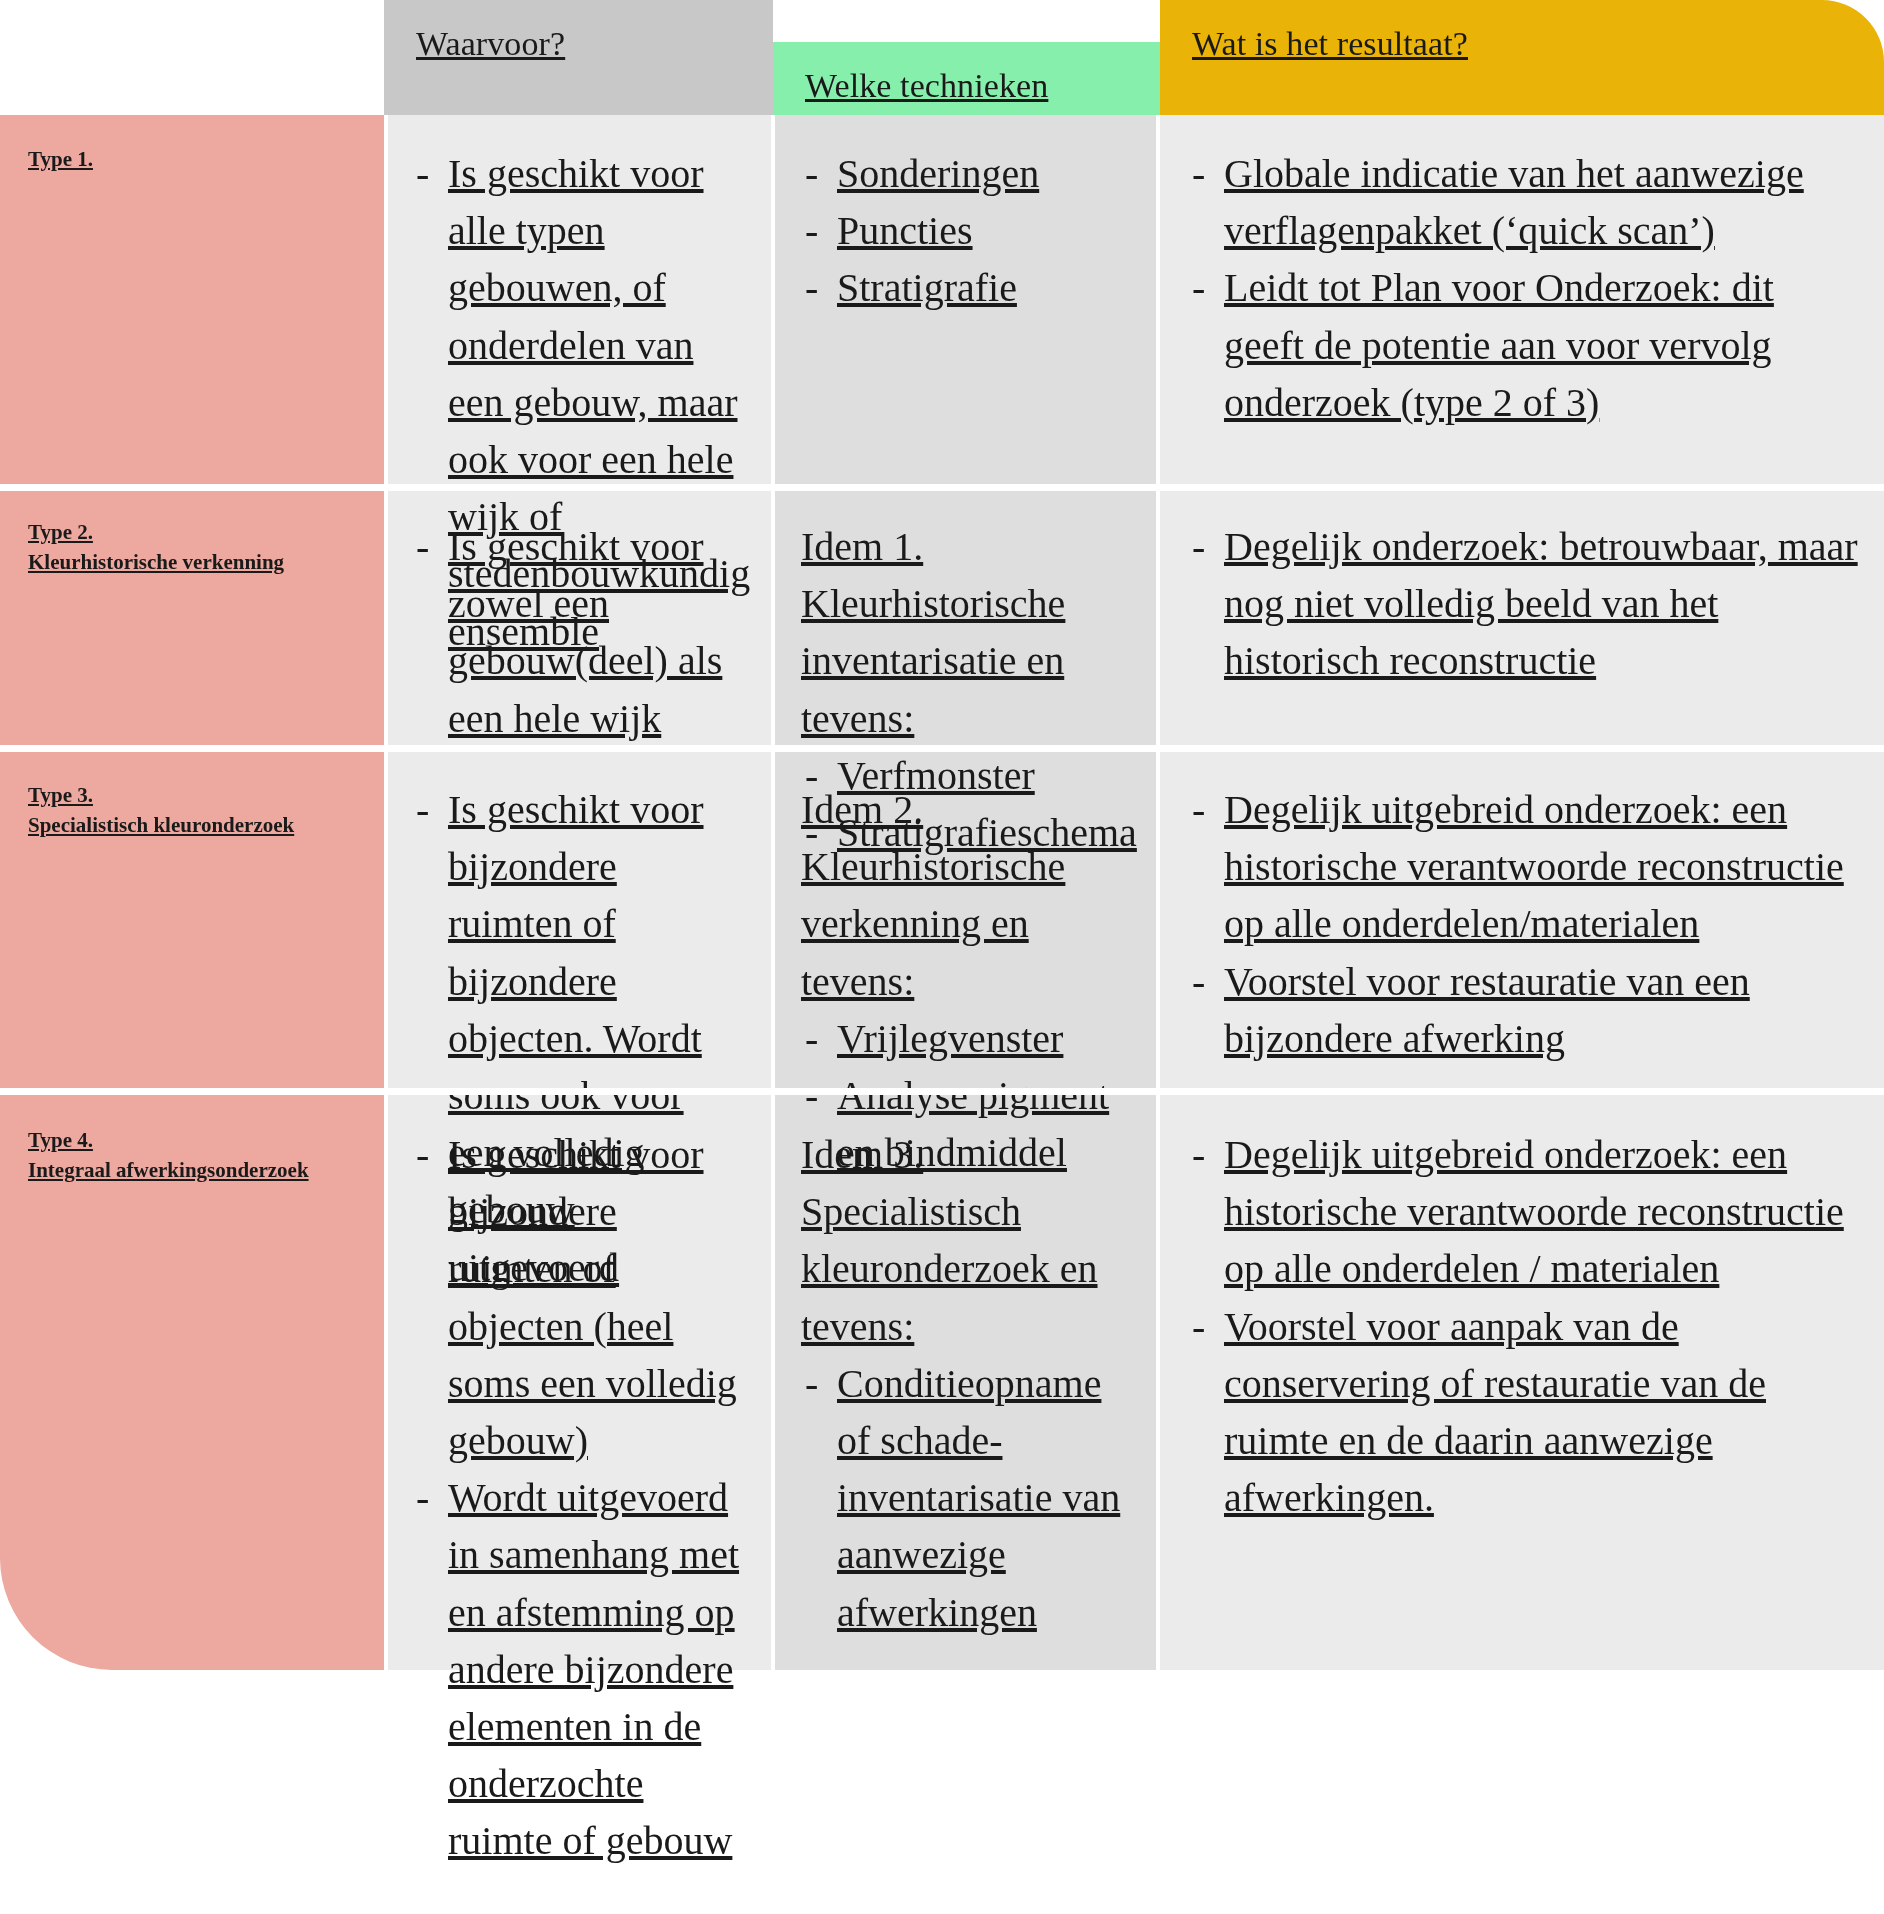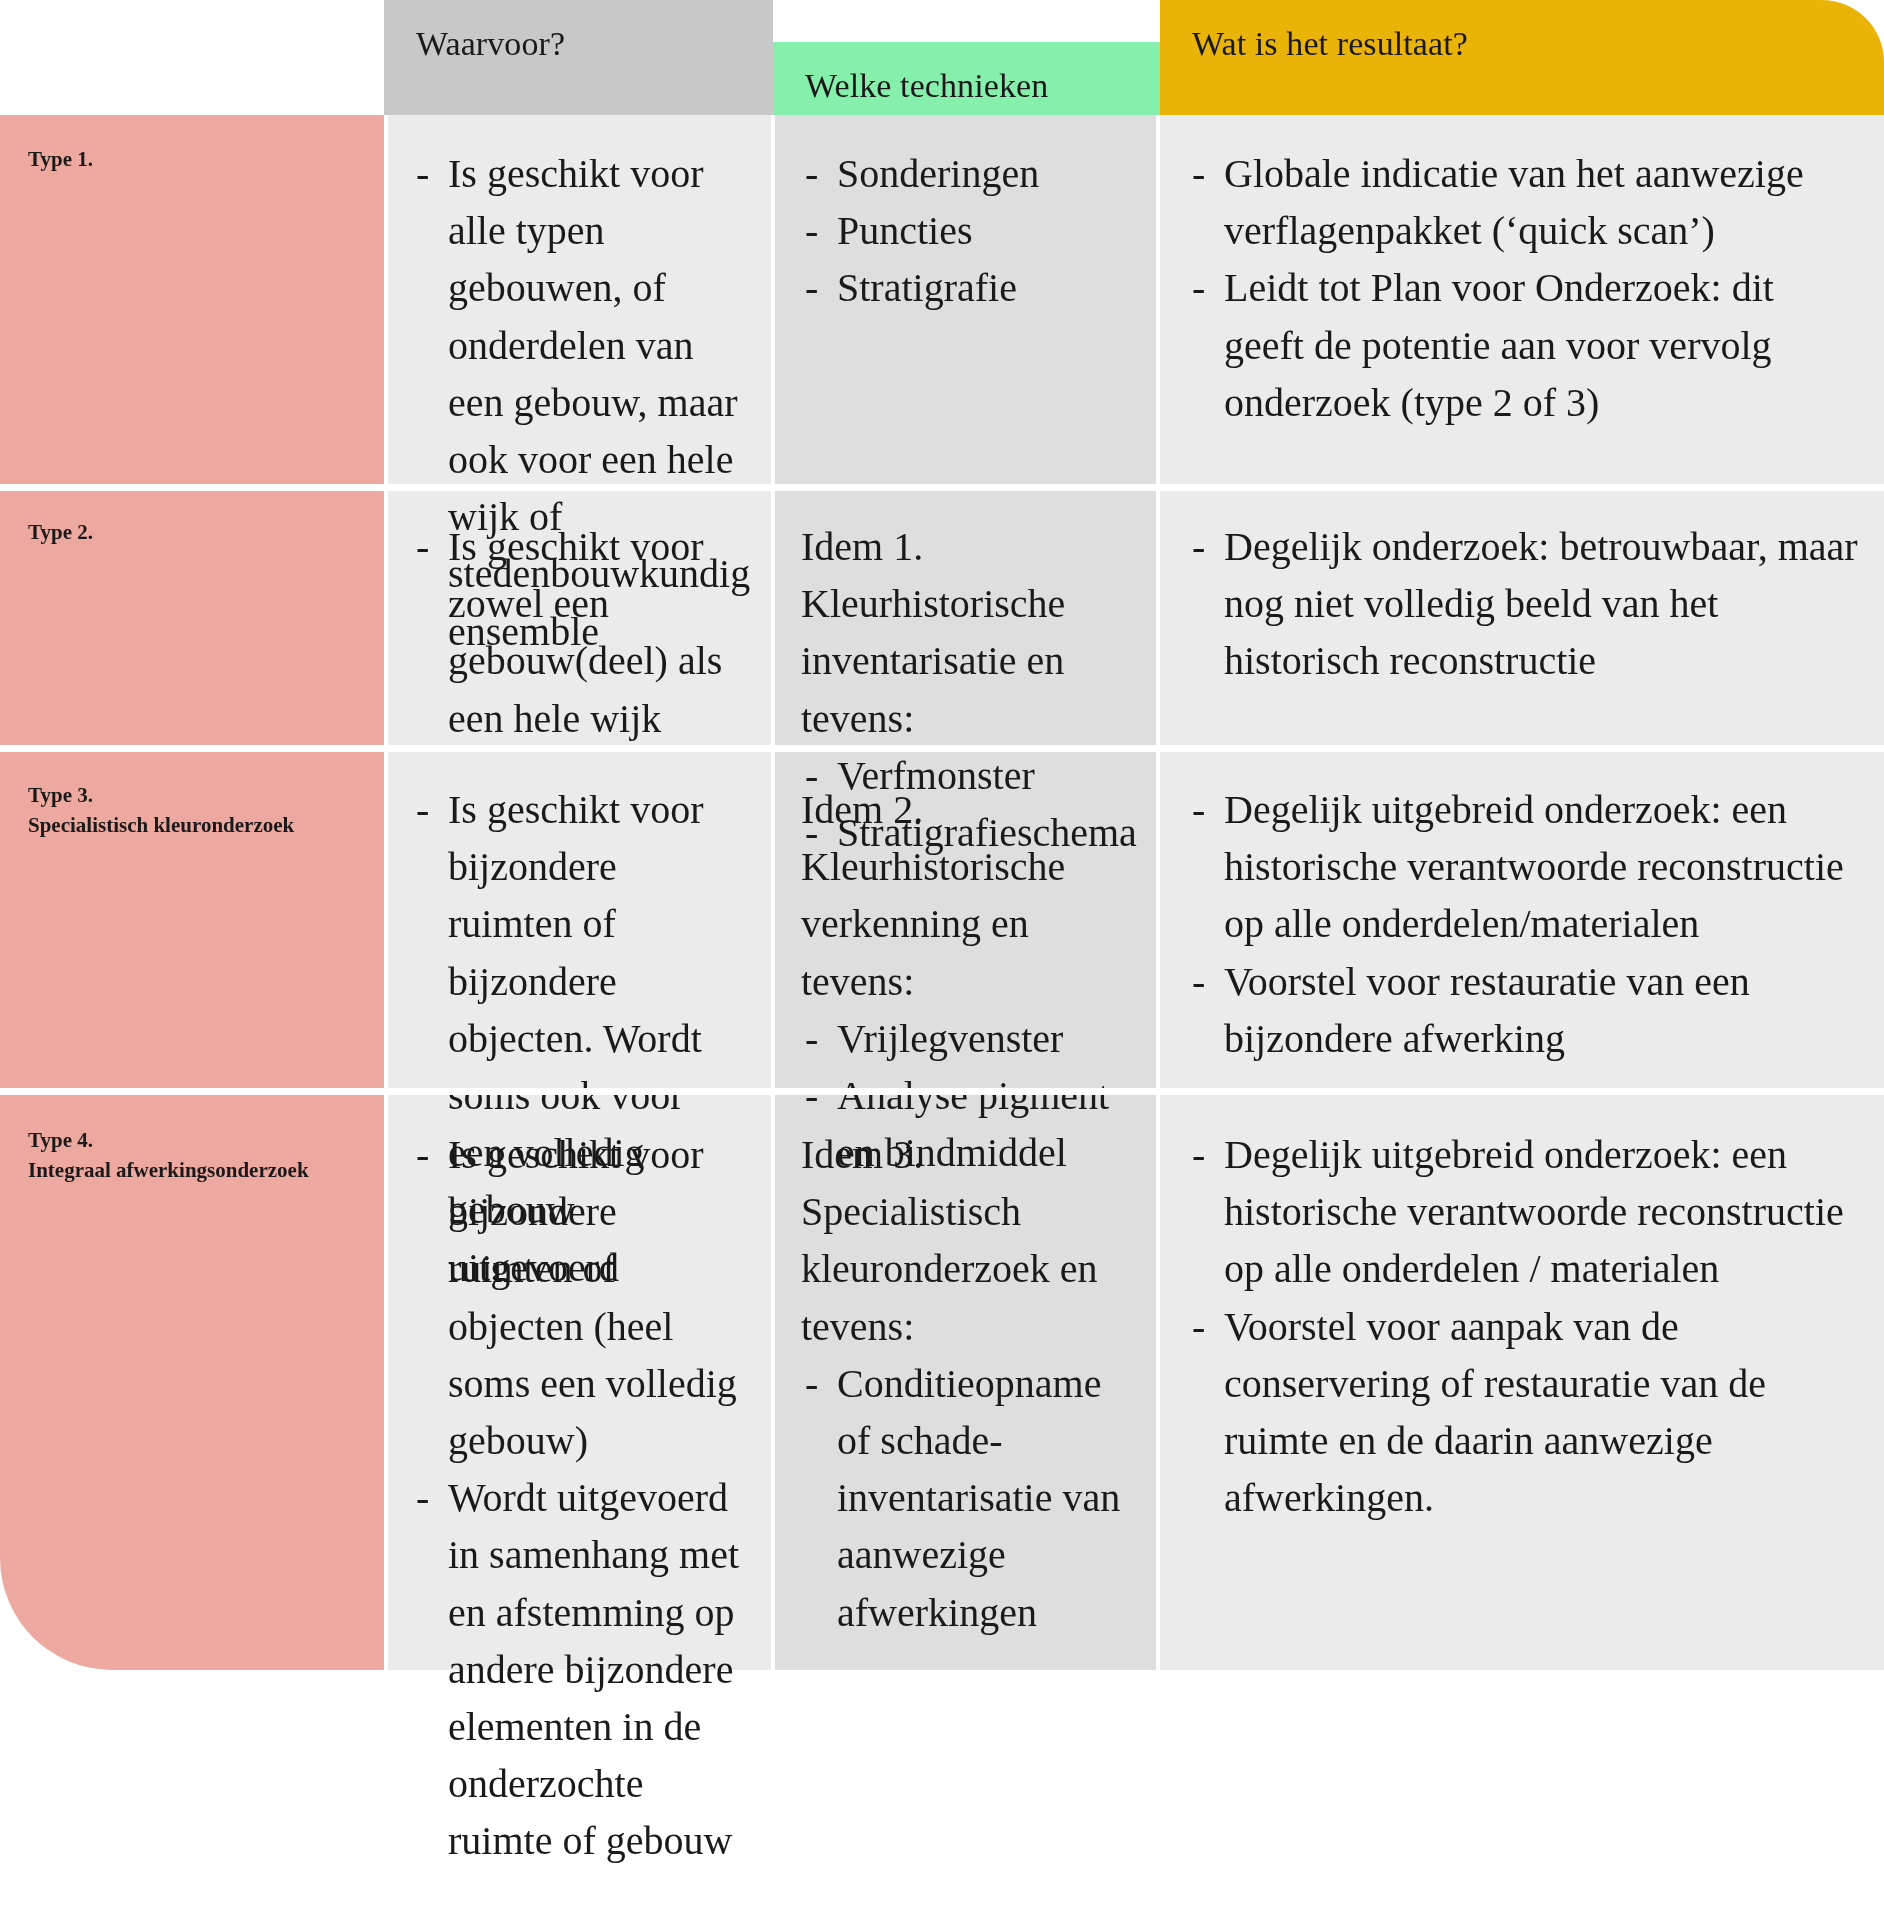--- a/index.html
+++ b/index.html
@@ -21,20 +21,21 @@
     height: 1914px;
     box-sizing: border-box;
   }
 
   .grid {
     display: grid;
     grid-template-columns: 384px 389px 387px 724px;
     grid-template-rows: 115px 373px 263px 345px 574px;
     width: 1884px;
     height: 1914px;
+    text-decoration: underline;
   }
 
   
   .hdr {
     font-size: 34px;
     line-height: 1.30;
     padding: 22px 34px 0 32px;
     box-sizing: border-box;
     letter-spacing: 0.1px;
   }
@@ -140,20 +141,21 @@
     </div>
     <div class="cell col-light">
       <ul class="bullets">
         <li>Globale indicatie van het aanwezige verflagenpakket (‘quick scan’)</li>
         <li>Leidt tot Plan voor Onderzoek: dit geeft de potentie aan voor vervolg onderzoek (type 2 of 3)</li>
       </ul>
     </div>
 
     <div class="type-cell">
       <div>Type 2.</div>
+      <div>Kleurhistorische verkenning</div>
     </div>
     <div class="cell col-light">
       <ul class="bullets">
         <li>Is geschikt voor zowel een gebouw(deel) als een hele wijk</li>
       </ul>
     </div>
     <div class="cell col-dark">
       <p class="plain-lead">Idem 1. Kleurhistorische inventarisatie en tevens:</p>
       <ul class="bullets sub">
         <li>Verfmonster</li>

